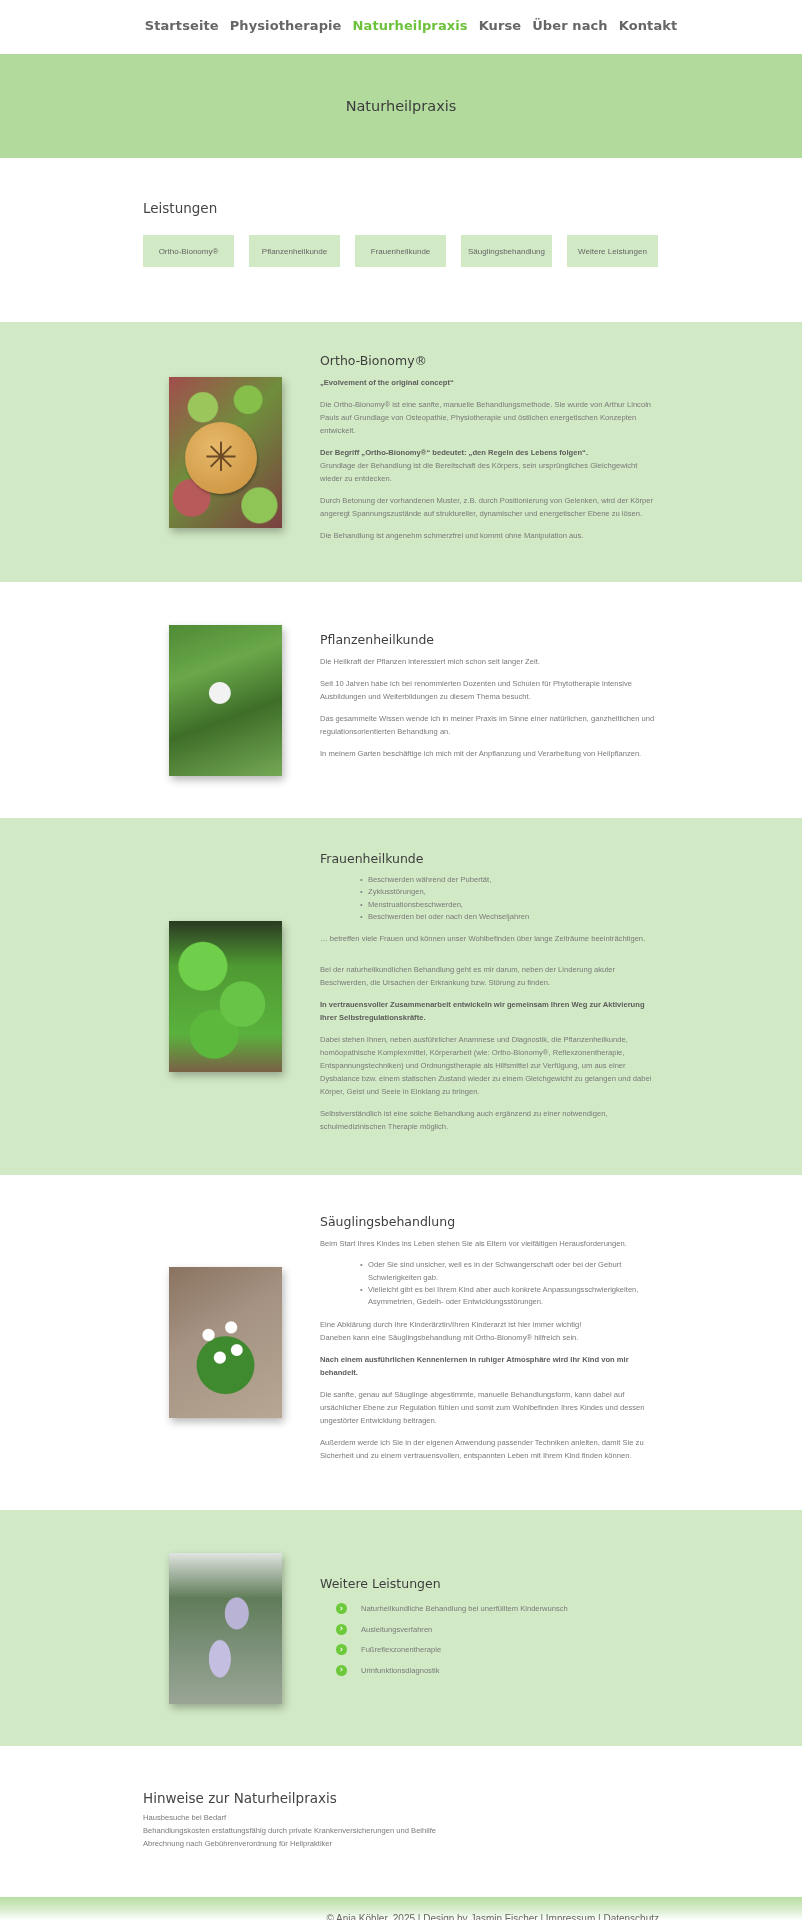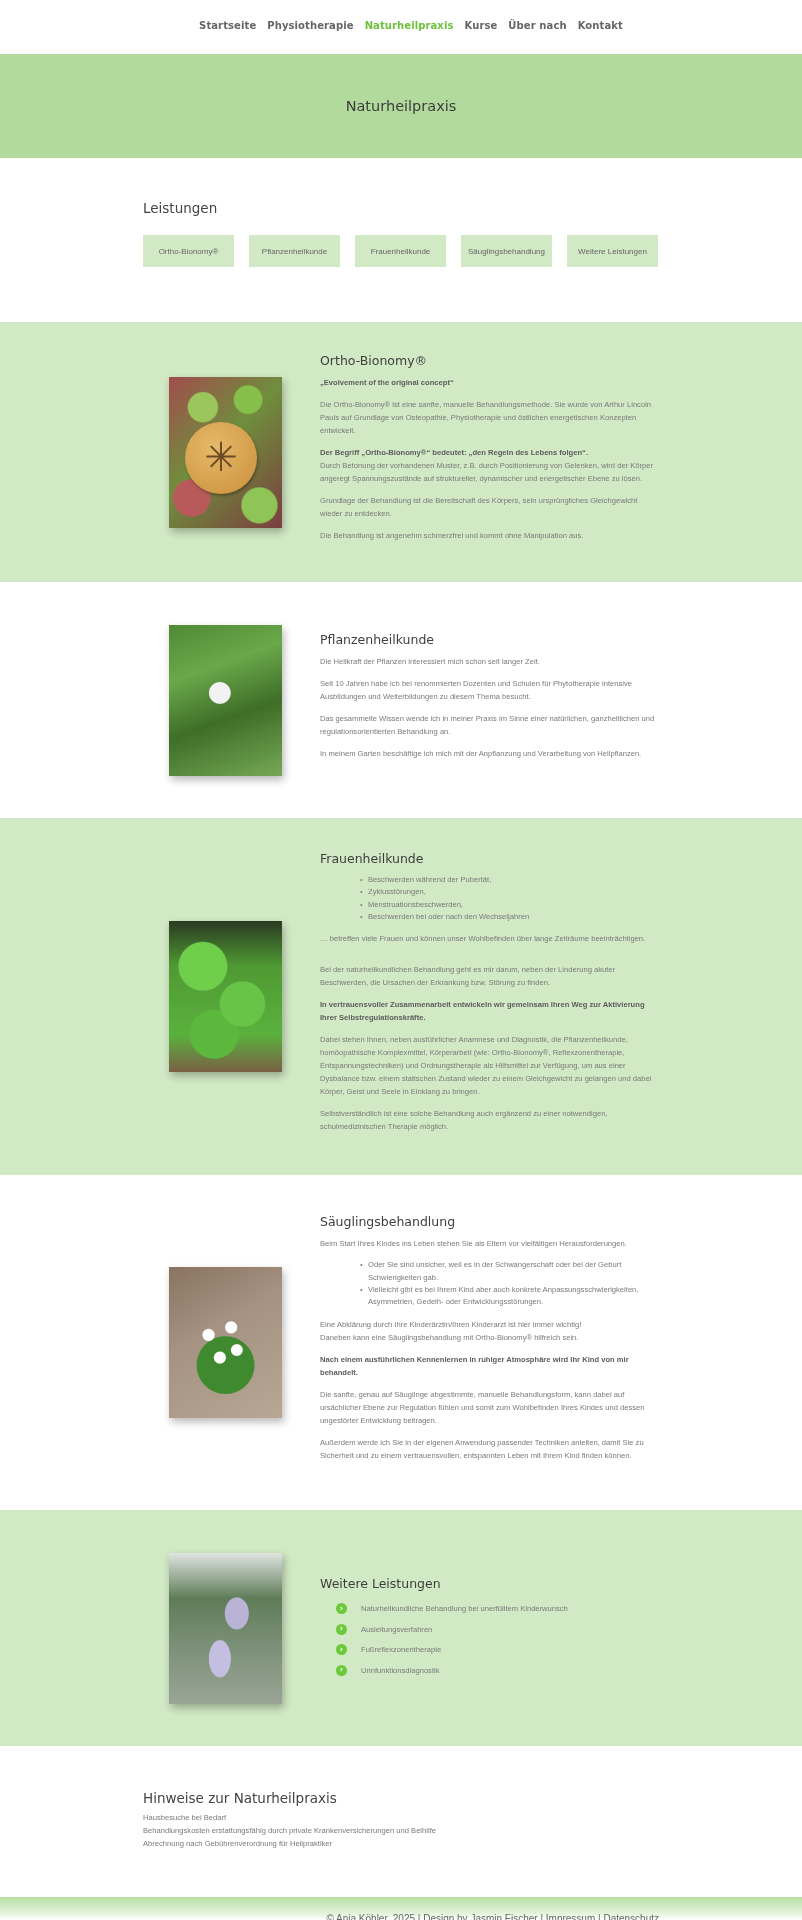--- a/index.html
+++ b/index.html
@@ -2,21 +2,21 @@
 <html><head>
 <meta charset="utf-8">
 <style>
   * { box-sizing: border-box; margin: 0; padding: 0; }
   html, body { width: 802px; background: #ffffff; }
   body { font-family: "Liberation Sans", sans-serif; color: #777777; font-size: 8px; line-height: 13px; }
 
   
   .topnav { height: 54px; background: #fff; display: flex; justify-content: center; align-items: center; padding-top: 0; }
   .topnav ul { list-style: none; display: flex; gap: 11px; margin-left: 20px; margin-top: -2px; }
-  .topnav a { font-family: "DejaVu Sans", sans-serif; font-weight: bold; font-size: 10px; color: #666666; text-decoration: none; letter-spacing: 0.1px; }
+  .topnav a { font-family: "DejaVu Sans", sans-serif; font-weight: bold; font-size: 13px; color: #666666; text-decoration: none; letter-spacing: 0.1px; }
   .topnav a.active { color: #6dc23c; }
 
   
   .hero { height: 104px; background: #b2da9c; display: flex; align-items: center; justify-content: center; }
   .hero h1 { font-family: "DejaVu Sans", sans-serif; font-weight: normal; font-size: 14.5px; color: #3d3d3d; }
 
   
   .leistungen { height: 164px; padding: 0 143px; }
   .leistungen h2 { font-family: "DejaVu Sans", sans-serif; font-weight: normal; font-size: 13.5px; color: #444; padding-top: 44px; }
   .btnrow { display: flex; gap: 15px; margin-top: 20px; }
@@ -93,22 +93,22 @@
   <div class="img-col">
     <div class="photo p-ortho">
         <div class="disc"></div>
       </div>
   </div>
   <div class="text-col">
     <h3>Ortho-Bionomy®</h3>
     <p class="bold">„Evolvement of the original concept“</p>
     <p>Die Ortho-Bionomy® ist eine sanfte, manuelle Behandlungsmethode. Sie wurde von Arthur Lincoln Pauls auf Grundlage von Osteopathie, Physiotherapie und östlichen energetischen Konzepten entwickelt.</p>
     <p class="bold tight">Der Begriff „Ortho-Bionomy®“ bedeutet: „den Regeln des Lebens folgen“.</p>
+    <p>Grundlage der Behandlung ist die Bereitschaft des Körpers, sein ursprüngliches Gleichgewicht wieder zu entdecken.</p>
     <p>Durch Betonung der vorhandenen Muster, z.B. durch Positionierung von Gelenken, wird der Körper angeregt Spannungszustände auf struktureller, dynamischer und energetischer Ebene zu lösen.</p>
-    <p>Grundlage der Behandlung ist die Bereitschaft des Körpers, sein ursprüngliches Gleichgewicht wieder zu entdecken.</p>
     <p>Die Behandlung ist angenehm schmerzfrei und kommt ohne Manipulation aus.</p>
   </div>
 </section>
 
 <section class="section white" id="pflanzen" style="height:236px;">
   <div class="img-col">
     <div class="photo p-pflanze"></div>
   </div>
   <div class="text-col">
     <h3>Pflanzenheilkunde</h3>

